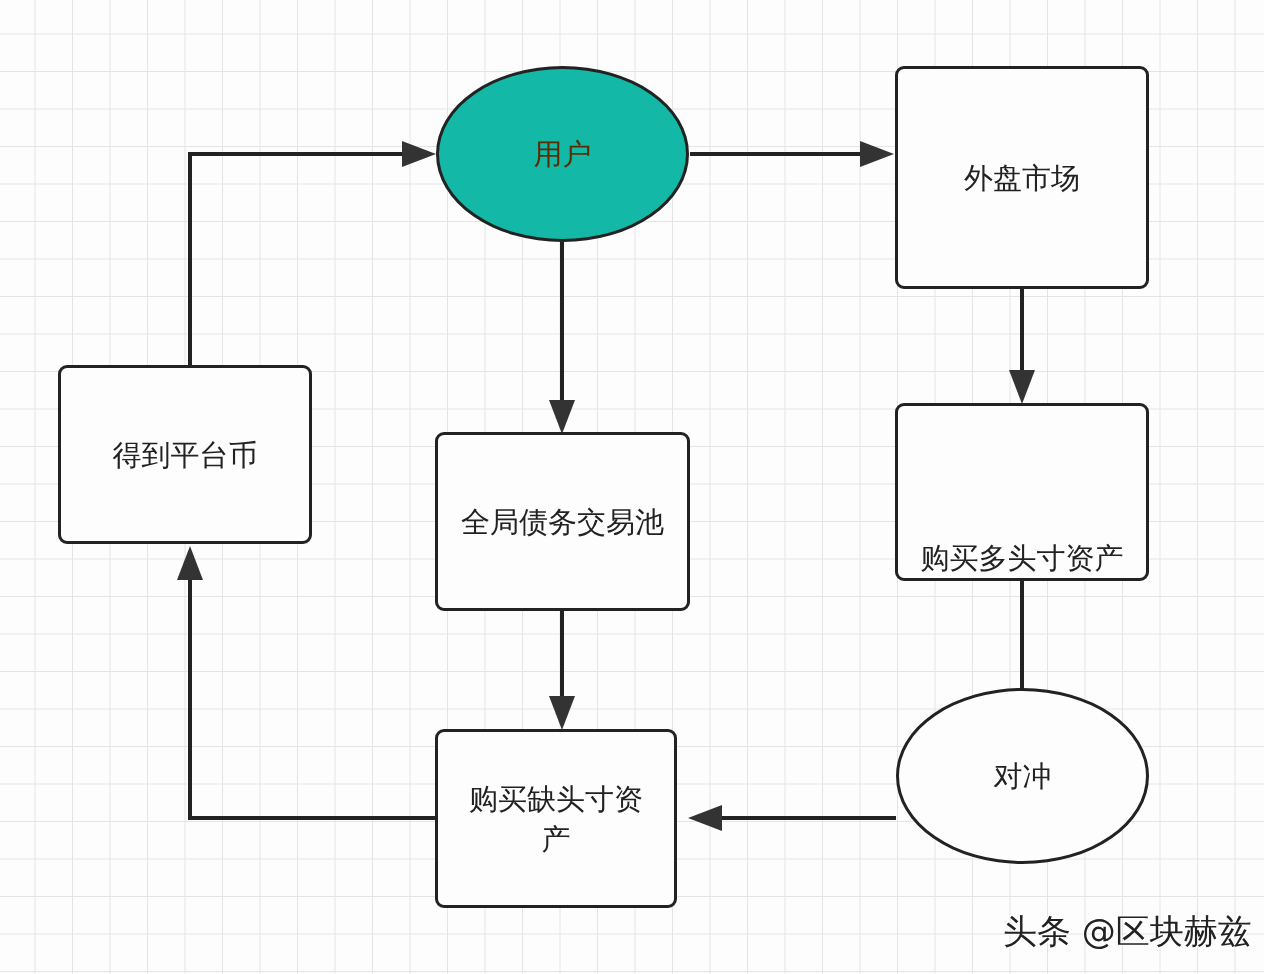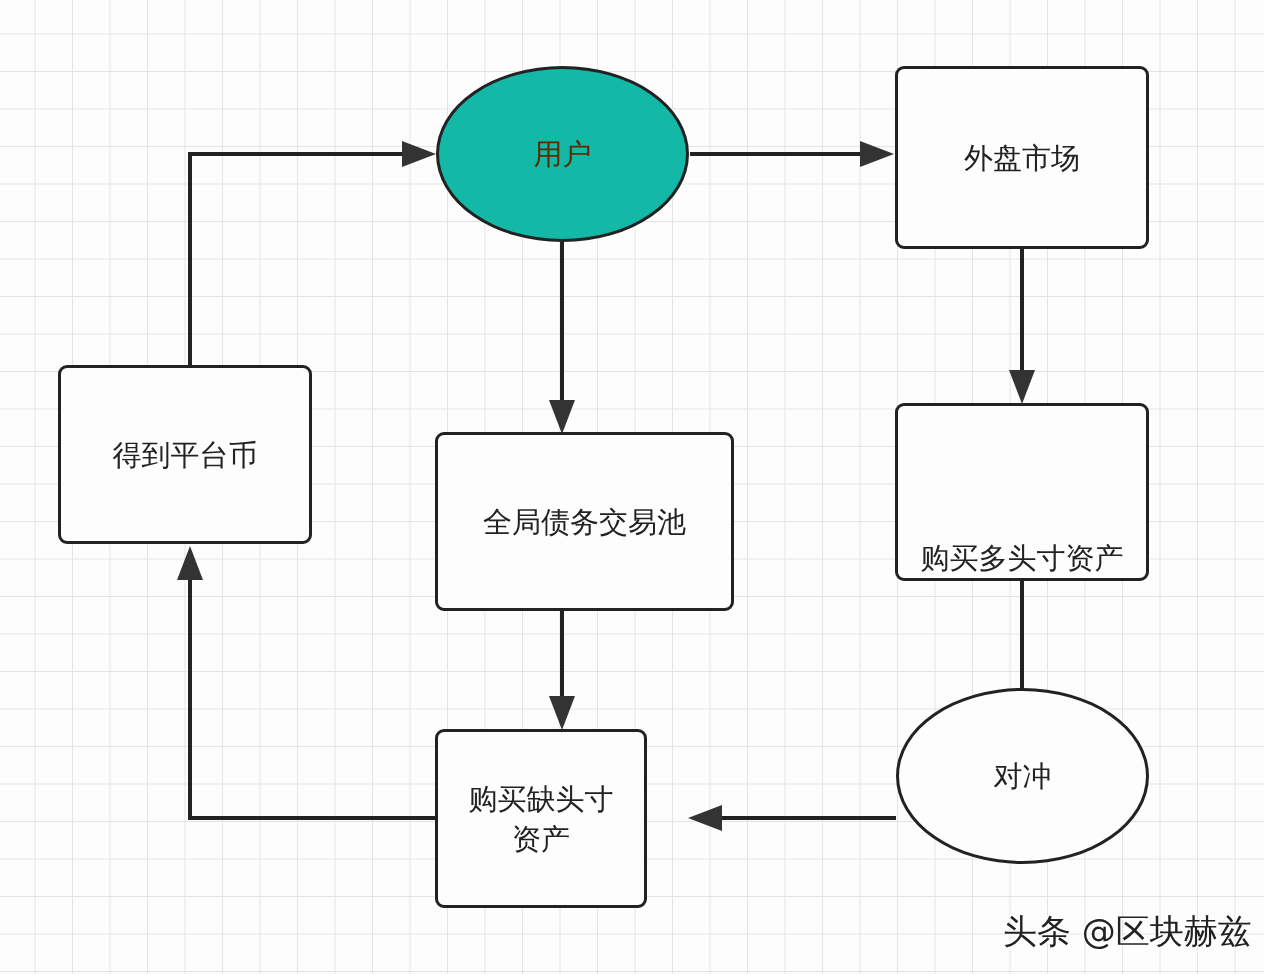--- a/index.html
+++ b/index.html
@@ -65,37 +65,37 @@
     <polygon points="549,400 562,434 575,400"></polygon>
     <polygon points="549,696 562,730 575,696"></polygon>
     <polygon points="177,580 190,546 203,580"></polygon>
   </g>
 </svg>
 
 <div class="node ellipse user" style="left:436px; top:66px; width:253px; height:176px;">
   <span>用户</span>
 </div>
 
-<div class="node rect" style="left:895px; top:66px; width:254px; height:183px;">
+<div class="node rect" style="left:895px; top:66px; width:254px; height:223px;">
   <span>外盘市场</span>
 </div>
 
 <div class="node rect" style="left:895px; top:403px; width:254px; height:178px;align-items:flex-end;">
   <span>购买多头寸资产</span>
 </div>
 
 <div class="node ellipse" style="left:896px; top:688px; width:253px; height:176px;">
   <span>对冲</span>
 </div>
 
-<div class="node rect" style="left:435px; top:729px; width:212px; height:179px;">
+<div class="node rect" style="left:435px; top:729px; width:242px; height:179px;">
   <span>购买缺头寸资产</span>
 </div>
 
-<div class="node rect" style="left:435px; top:432px; width:299px; height:179px;">
+<div class="node rect" style="left:435px; top:432px; width:255px; height:179px;">
   <span>全局债务交易池</span>
 </div>
 
 <div class="node rect" style="left:58px; top:365px; width:254px; height:179px;">
   <span>得到平台币</span>
 </div>
 
 <div class="watermark">头条 @区块赫兹</div>
 
 </body></html>

